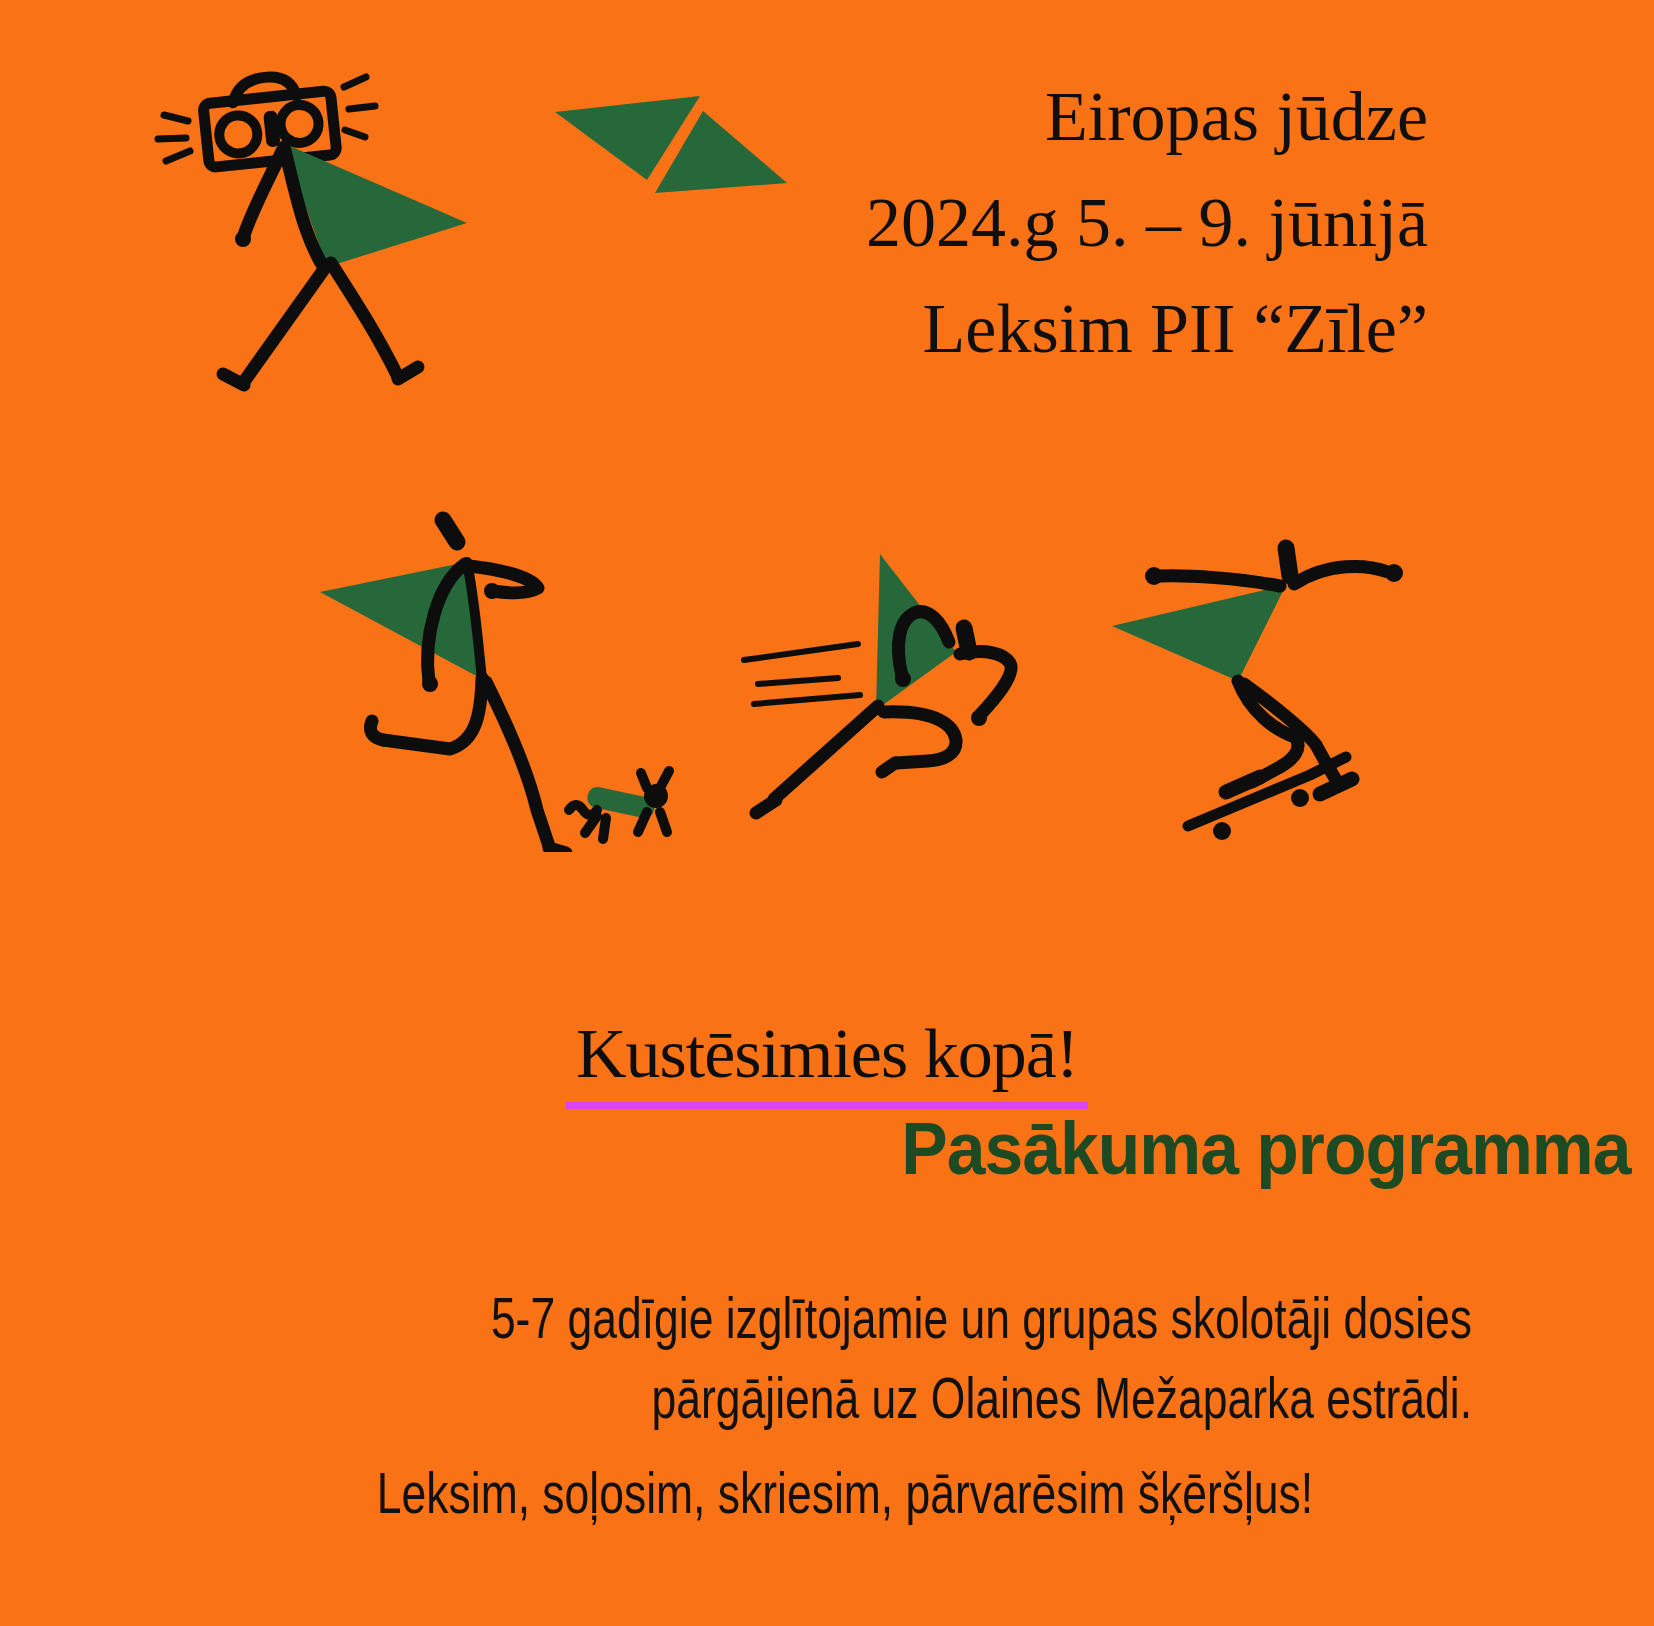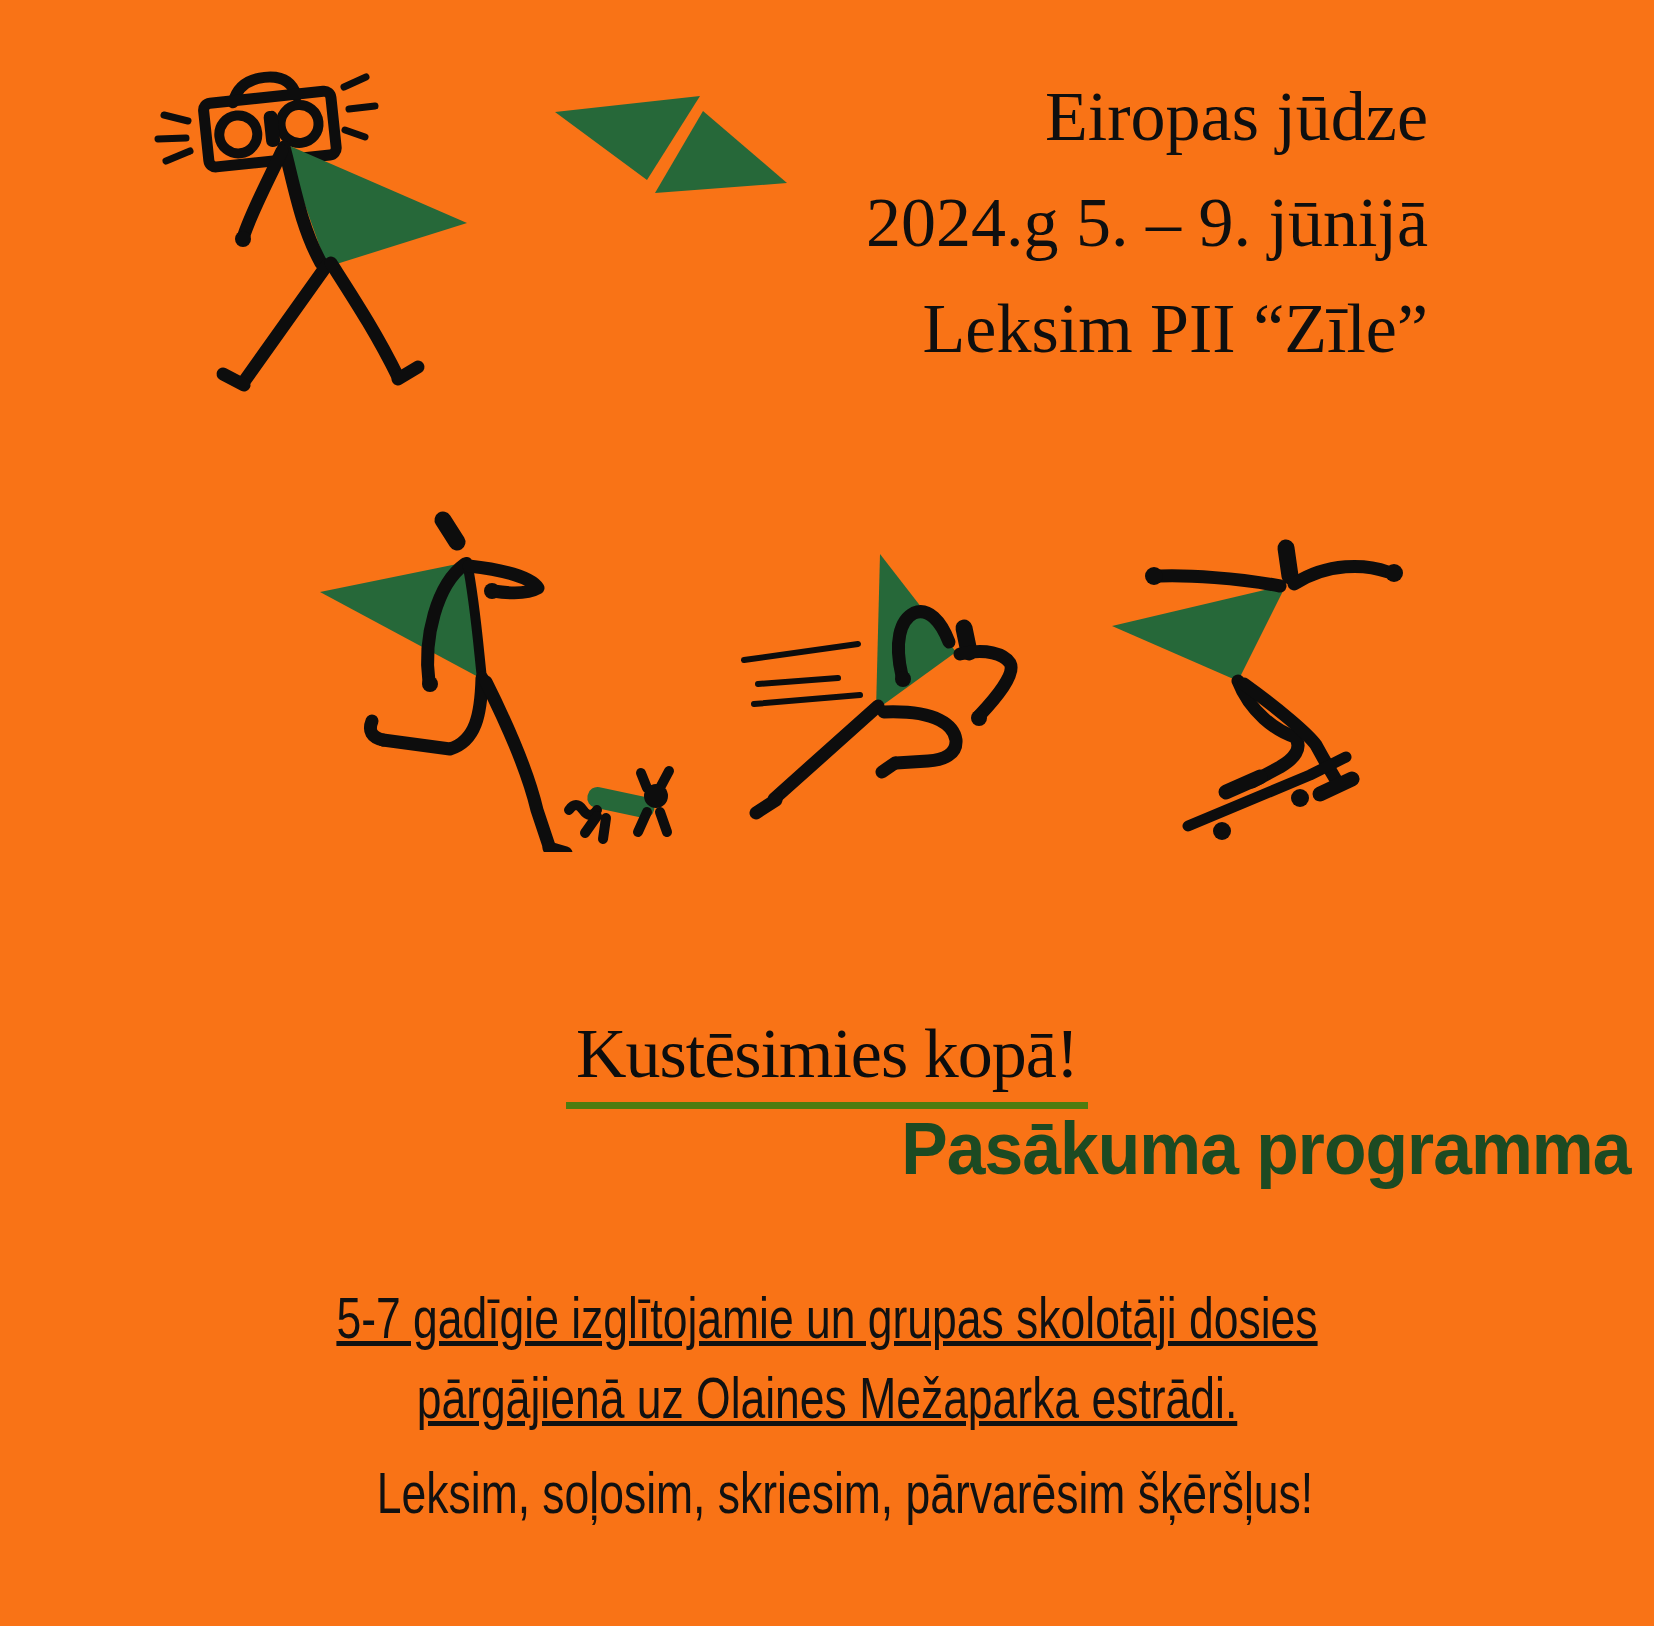--- a/index.html
+++ b/index.html
@@ -31,21 +31,21 @@
     left: 0;
     width: 100%;
     text-align: center;
   }
   .slogan {
     display: inline-block;
     font-family: "Liberation Serif", serif;
     font-size: 70px;
     line-height: 80px;
     color: #0d0d0d;
-    border-bottom: 7px solid #4d7c0f;
+    border-bottom: 7px solid #d946ef;
     padding: 0 10px 8px 10px;
     letter-spacing: -1px;
   }
   .program-wrap {
     position: absolute;
     top: 1104px;
     left: 0;
     width: 100%;
     text-align: right;
   }
@@ -57,25 +57,24 @@
     color: #1d4a22;
     transform: scaleX(0.94);
     transform-origin: center;
     letter-spacing: -1px;
   }
   .description {
     position: absolute;
     top: 1278px;
     left: 0;
     width: 100%;
-    text-align: center;
+    text-align: right;
     font-size: 57px;
     line-height: 80px;
     color: #111111;
-    text-decoration: underline;
   }
   .description .line, .activities .line {
     display: block;
     transform: scaleX(0.78);
     transform-origin: center;
     white-space: nowrap;
   }
   .activities {
     position: absolute;
     top: 1453px;

